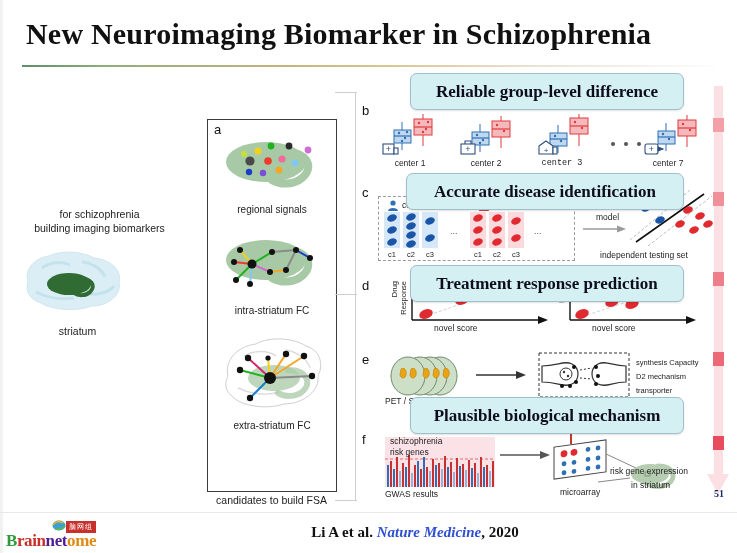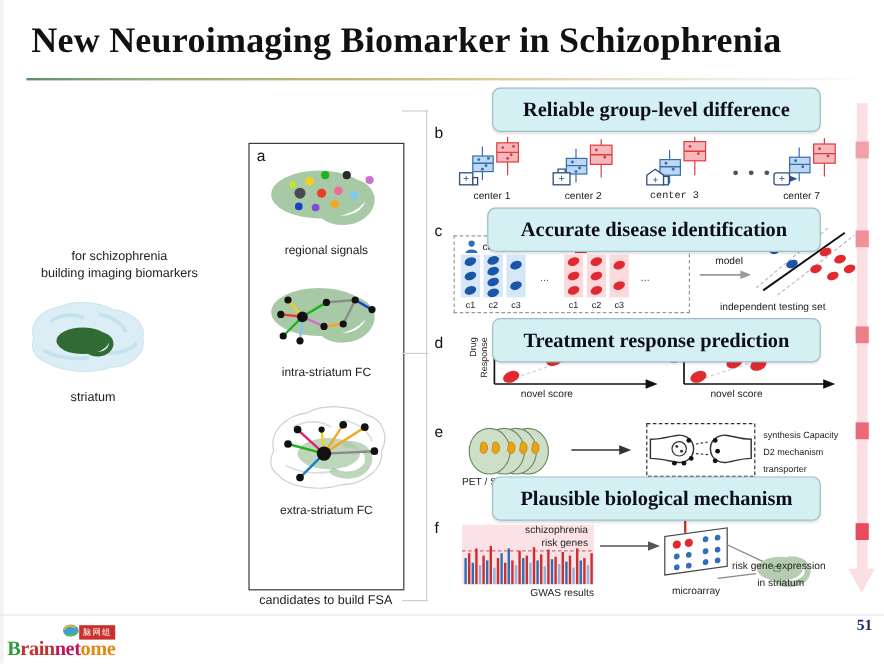--- a/index.html
+++ b/index.html
@@ -58,45 +58,45 @@
     display:flex;align-items:center;justify-content:center;
     box-shadow:0 1px 2px rgba(0,0,0,.12);
   }
   .c1{left:410px;top:73px;width:272px;height:35px;font-size:17px;}
   .c2{left:406px;top:173px;width:276px;height:35px;font-size:17px;}
   .c3{left:410px;top:265px;width:272px;height:35px;font-size:17px;}
   .c4{left:410px;top:397px;width:272px;height:35px;font-size:17px;}
 
   .tiny{position:absolute;font-size:7.5px;color:#222;}
   .tiny9{position:absolute;font-size:8.5px;color:#222;}
-  .ctr{text-align:right;}
+  .ctr{text-align:left;}
 
   
   .c-dash{position:absolute;left:378px;top:196px;width:195px;height:63px;border:1px dashed #9a9a9a;}
 
   
   .footer-rule{position:absolute;left:0;top:512px;width:737px;height:1px;background:#e8e8e8;}
   .citation{
     position:absolute;left:250px;top:524px;width:330px;text-align:center;
     font-family:"Liberation Serif",serif;font-weight:bold;font-size:15px;color:#111;
   }
   .citation .jrn{color:#2f4fd0;font-style:italic;}
   .logo{position:absolute;left:4px;top:520px;width:122px;height:30px;}
   .logo-text{
     position:absolute;left:2px;top:11px;font-family:"Liberation Serif",serif;
     font-weight:bold;font-size:17px;letter-spacing:-.4px;
   }
-  .lg-b{color:#2f9b3f;}.lg-rain{color:#c7302b;}.lg-net{color:#be185d;margin-top:16px;}.lg-ome{color:#e08a16;}
+  .lg-b{color:#2f9b3f;}.lg-rain{color:#c7302b;}.lg-net{color:#4c1d95;margin-top:16px;}.lg-ome{color:#e08a16;}
   .logo-cn{
     position:absolute;left:62px;top:1px;font-size:7px;color:#fff;background:#c7302b;
     padding:1px 3px;letter-spacing:1px;
   }
   .slideno{
-    position:absolute;left:714px;top:513px;font-family:"Liberation Serif",serif;
-    font-weight:bold;font-size:13px;color:#1b2a6b;
+    position:absolute;left:714px;top:488px;font-family:"Liberation Serif",serif;
+    font-weight:bold;font-size:10px;color:#1b2a6b;
   }
 
   
   .parrow{position:absolute;left:714px;top:86px;width:9px;height:390px;background:#fbdfe2;}
   .pseg{position:absolute;left:713px;width:11px;height:14px;}
   .phead{
     position:absolute;left:707px;top:474px;width:0;height:0;
     border-left:11px solid transparent;border-right:11px solid transparent;
     border-top:20px solid #fbdfe2;
   }
@@ -555,20 +555,23 @@
 
   <div class="parrow"></div>
   <div class="pseg" style="top:118px;background:#f3a0a8;"></div>
   <div class="pseg" style="top:192px;background:#f09099;"></div>
   <div class="pseg" style="top:272px;background:#ee7f8a;"></div>
   <div class="pseg" style="top:352px;background:#ec6a78;"></div>
   <div class="pseg" style="top:436px;background:#e84c5c;"></div>
   <div class="phead"></div>
 
   <div class="footer-rule"></div>
+  <div class="citation">
+    <span>Li A et al. </span><span class="jrn">Nature Medicine</span><span>, 2020</span>
+  </div>
 
   <div class="logo">
     <svg style="position:absolute;left:48px;top:0px;" width="14" height="11" viewBox="0 0 14 11">
       <ellipse cx="7" cy="5.5" rx="6.5" ry="5" fill="#3aa0d8"></ellipse>
       <path d="M1 5 C3 1 8 1 11 3" fill="none" stroke="#f0b21e" stroke-width="1.6"></path>
       <path d="M3 9 C6 10 11 9 13 6" fill="none" stroke="#5bb84a" stroke-width="1.6"></path>
     </svg>
     <div class="logo-cn">脑网组</div>
     <div class="logo-text"><span class="lg-b">B</span><span class="lg-rain">rain</span><span class="lg-net">net</span><span class="lg-ome">ome</span></div>
   </div>

